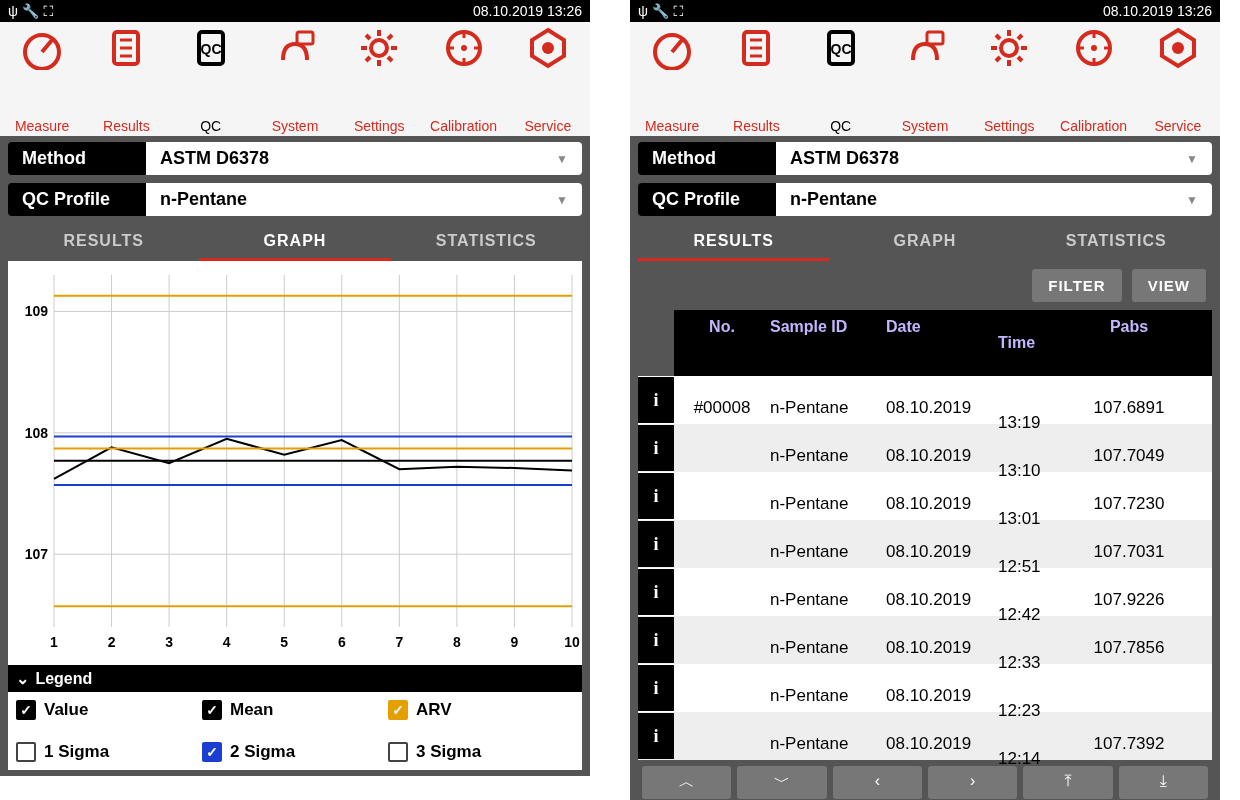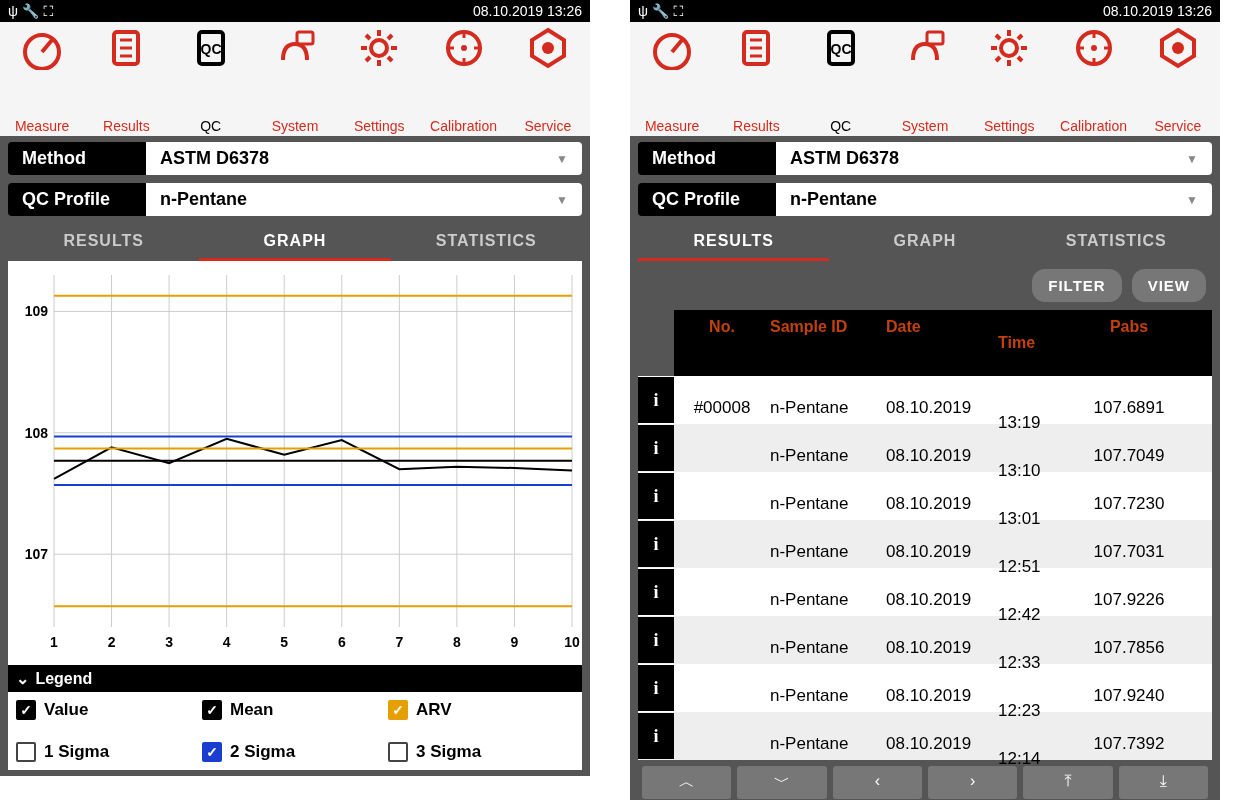--- a/index.html
+++ b/index.html
@@ -23,23 +23,23 @@
   .graph-area { background: #fff; padding: 4px; }
   .legend-hdr { background: #000; color: #fff; font-weight: bold; padding: 4px 8px; display: flex; align-items: center; gap: 6px; cursor: pointer; }
   .legend-body { background: #fff; padding: 8px; display: grid; grid-template-columns: repeat(3,1fr); row-gap: 22px; }
   .legend-item { display: flex; align-items: center; gap: 8px; font-weight: bold; font-size: 17px; }
   .cb { width: 20px; height: 20px; border: 2px solid #444; display: flex; align-items: center; justify-content: center; border-radius: 2px; }
   .cb.checked.black { background: #000; border-color: #000; }
   .cb.checked.orange { background: #e59f00; border-color: #e59f00; }
   .cb.checked.blue { background: #1a3fd0; border-color: #1a3fd0; }
   .cb .tick { color: #fff; font-size: 14px; font-weight: bold; }
   .resultsbar { display: flex; justify-content: flex-end; gap: 10px; padding: 8px 6px; background: #555; }
-  .btn { background: #777; color: #fff; font-weight: bold; font-size: 15px; padding: 8px 16px; border-radius: 13px; cursor: pointer; letter-spacing: 1px; }
+  .btn { background: #777; color: #fff; font-weight: bold; font-size: 15px; padding: 8px 16px; border-radius: 3px; cursor: pointer; letter-spacing: 1px; }
   .table-wrap { background: #fff; }
-  .thead { display: flex; background: #000; color: #c2410c; font-weight: bold; font-size: 16px; }
+  .thead { display: flex; background: #000; color: #c4b5fd; font-weight: bold; font-size: 16px; }
   .ic { width: 36px; background: #555; }
   .c-no { width: 96px; text-align: center; padding: 8px 0; }
   .c-sid { width: 116px; padding: 8px 0; }
   .c-date { width: 112px; padding: 8px 0; }
   .c-time { width: 78px; text-align: left; padding: 24px 0; }
   .c-pabs { width: 106px; text-align: center; padding: 8px 0; }
   .trow { display: flex; font-size: 17px; align-items: center; }
   .trow:nth-child(even) { background: #eee; }
   .trow .ic { background: #000; color: #fff; text-align: center; font-weight: bold; font-family: serif; font-size: 18px; height: 46px; line-height: 46px; cursor: pointer; }
   .trow .c-no { height: 46px; line-height: 46px; }
@@ -389,21 +389,20 @@
             <div class="c-date">08.10.2019</div>
             <div class="c-time">12:33</div>
             <div class="c-pabs">107.7856</div>
           </div>
           <div class="trow">
             <div class="ic">i</div>
             <div class="c-no"></div>
             <div class="c-sid">n-Pentane</div>
             <div class="c-date">08.10.2019</div>
             <div class="c-time">12:23</div>
-            <div class="c-pabs">107.9240</div>
           </div>
           <div class="trow">
             <div class="ic">i</div>
             <div class="c-no"></div>
             <div class="c-sid">n-Pentane</div>
             <div class="c-date">08.10.2019</div>
             <div class="c-time">12:14</div>
             <div class="c-pabs">107.7392</div>
           </div>
         </div>

